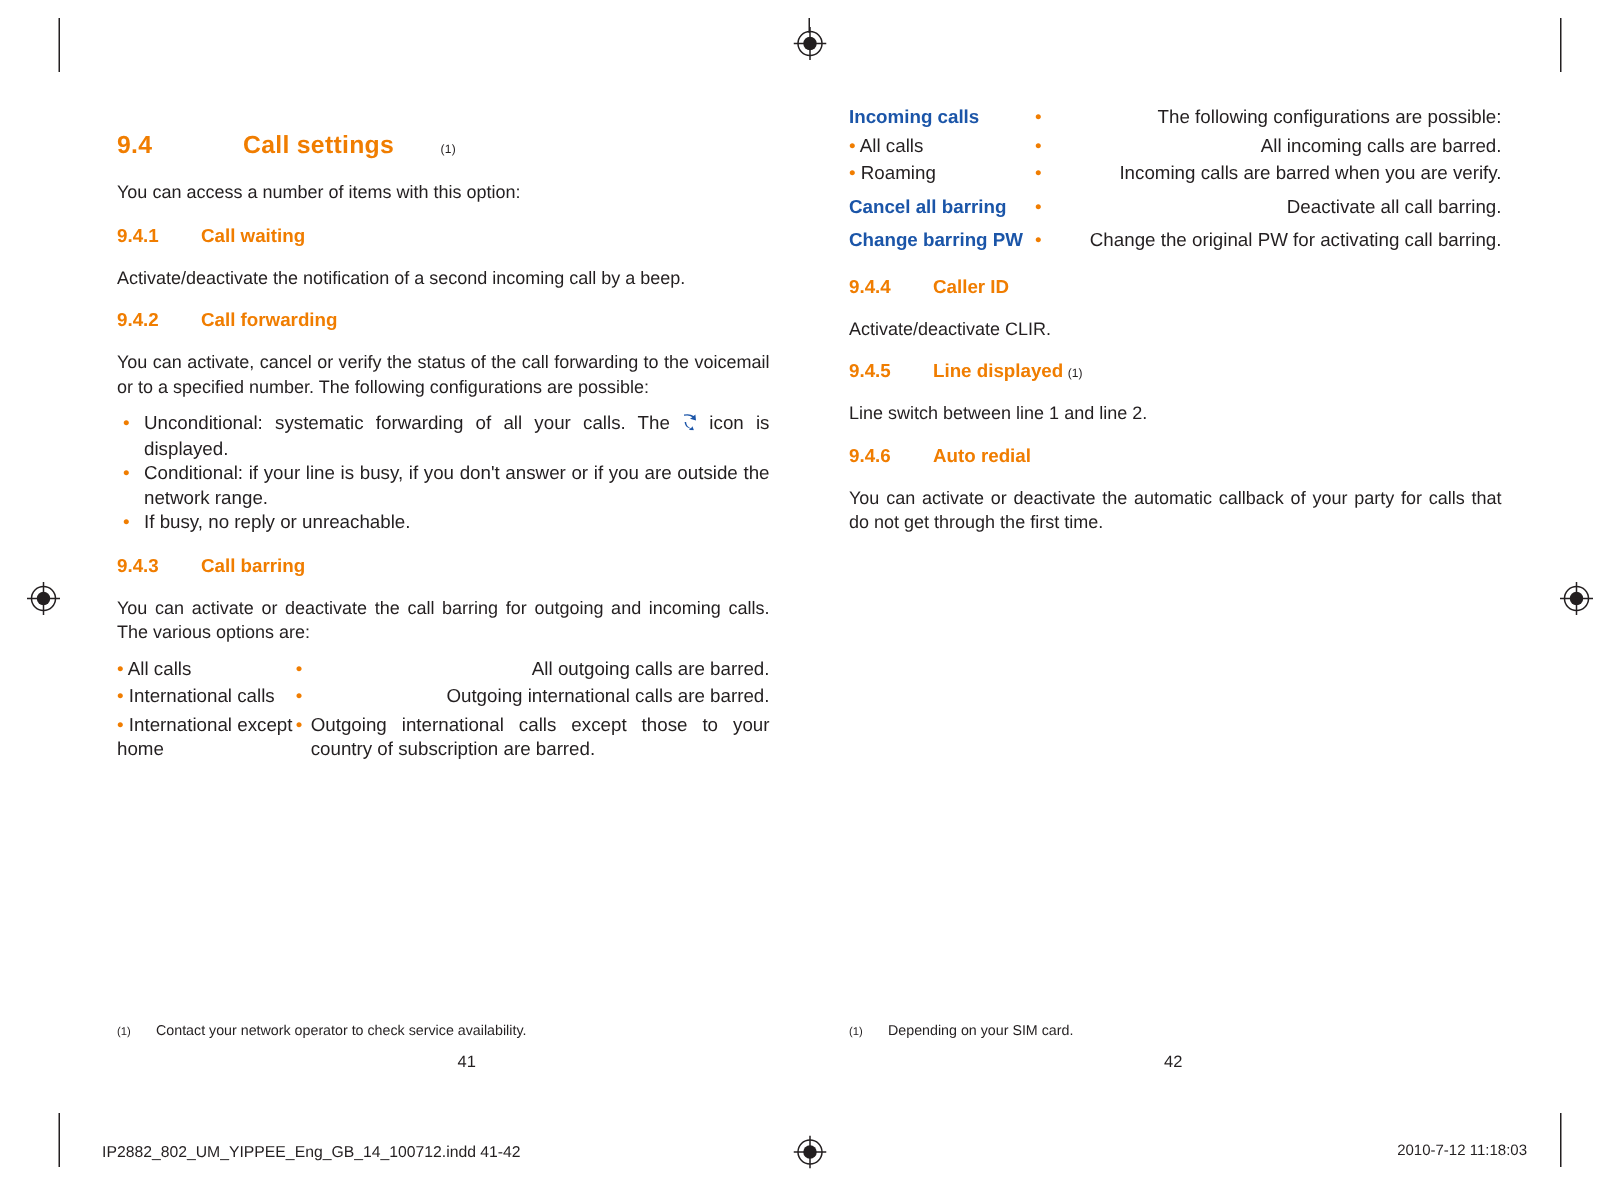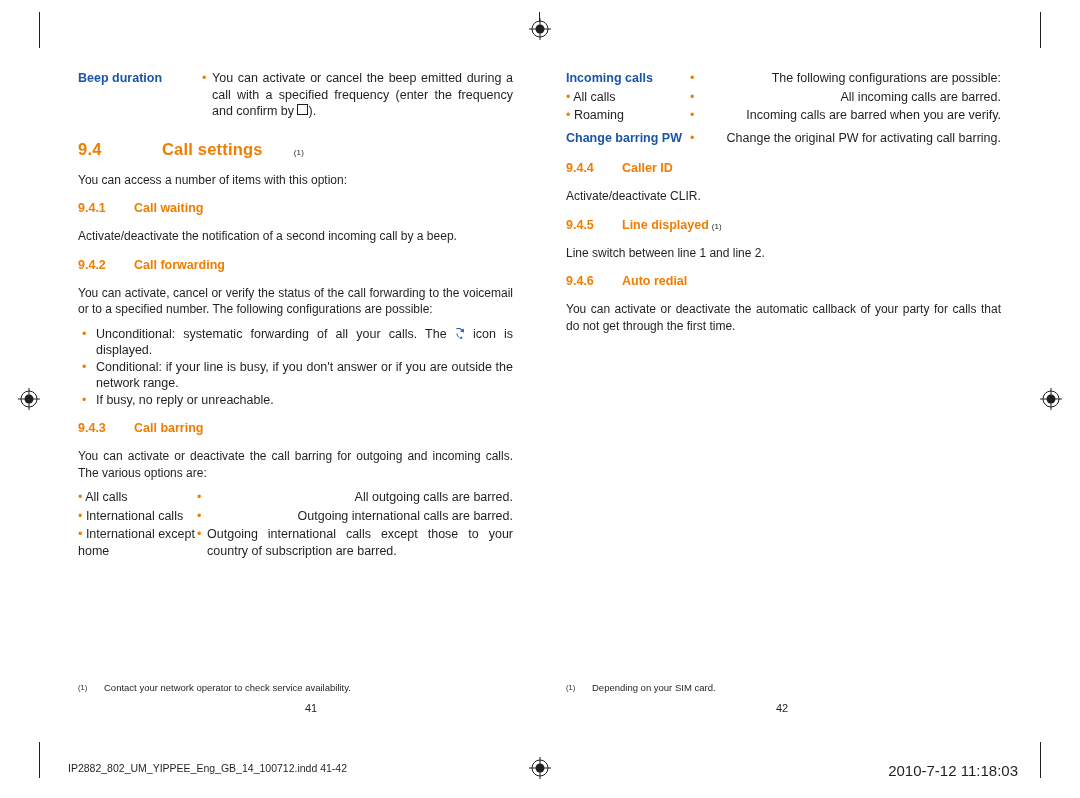--- a/index.html
+++ b/index.html
@@ -185,21 +185,21 @@
     position: absolute;
     left: 68px;
     top: 762px;
     font-size: 10.5px;
     color: #231f20;
   }
   .slug-right {
     position: absolute;
     right: 62px;
     top: 762px;
-    font-size: 15px;
+    font-size: 10px;
     color: #231f20;
   }
 </style>
 </head>
 <body>
 
 <div class="page">
 
   <div class="crop-mark" style="left:39px;top:12px;width:1px;height:36px;"></div>
   <div class="crop-mark" style="left:1040px;top:12px;width:1px;height:36px;"></div>
@@ -235,31 +235,20 @@
     <svg width="22" height="22" viewBox="0 0 22 22">
       <circle cx="11" cy="11" r="8" fill="none" stroke="#231f20" stroke-width="1"></circle>
       <circle cx="11" cy="11" r="4.5" fill="#231f20"></circle>
       <line x1="11" y1="0" x2="11" y2="22" stroke="#231f20" stroke-width="1"></line>
       <line x1="0" y1="11" x2="22" y2="11" stroke="#231f20" stroke-width="1"></line>
     </svg>
   </div>
 
   <div class="col col-left">
 
-    <table class="deftable">
-      <tbody>
-          <tr>
-        <td class="term">Beep duration</td>
-        <td class="bullet-cell">•</td>
-        <td class="desc" style="text-align:justify;">
-          <span>You can activate or cancel the beep emitted during a call with a specified frequency (enter the frequency and confirm by </span><span class="box-glyph"></span><span>).</span>
-        </td>
-      </tr>
-    </tbody>
-      </table>
 
     <div class="spacer-l"></div>
 
     <div class="h2">
       <span class="num">9.4</span>
       <span>Call settings</span>
       <span class="sup">(1)</span>
     </div>
 
     <div class="spacer-m"></div>
@@ -346,20 +335,25 @@
         <td class="sub-term"><span style="color:#f07d00;">•</span> <span>All calls</span></td>
         <td class="bullet-cell">•</td>
         <td class="desc">All incoming calls are barred.</td>
       </tr>
       <tr>
         <td class="sub-term"><span style="color:#f07d00;">•</span> <span>Roaming</span></td>
         <td class="bullet-cell">•</td>
         <td class="desc">Incoming calls are barred when you are verify.</td>
       </tr>
       <tr>
+        <td class="term" style="padding-top:4px;">Cancel all barring</td>
+        <td class="bullet-cell" style="padding-top:4px;">•</td>
+        <td class="desc" style="padding-top:4px;">Deactivate all call barring.</td>
+      </tr>
+      <tr>
         <td class="term" style="padding-top:4px;">Change barring PW</td>
         <td class="bullet-cell" style="padding-top:4px;">•</td>
         <td class="desc" style="padding-top:4px;">Change the original PW for activating call barring.</td>
       </tr>
     </tbody>
       </table>
 
     <div class="spacer-m"></div>
 
     <div class="h3">

